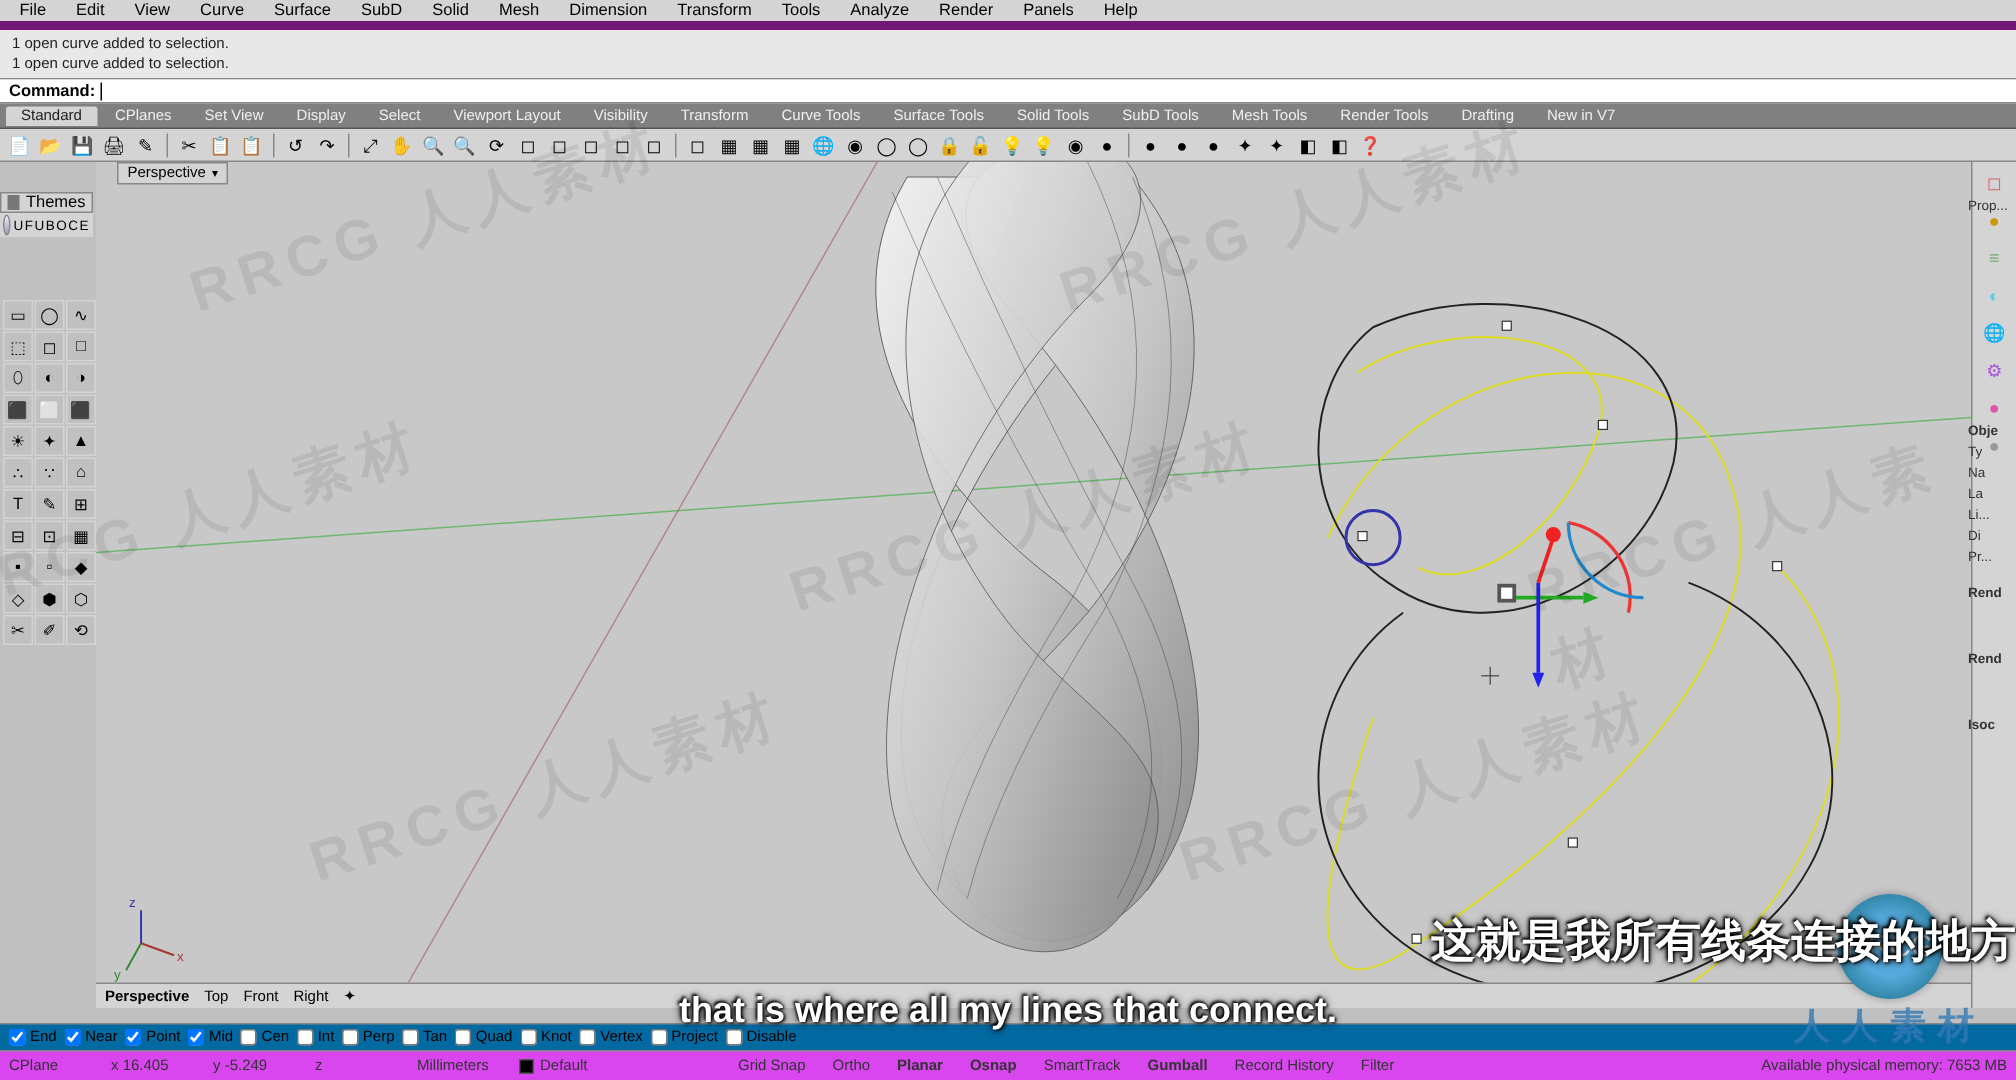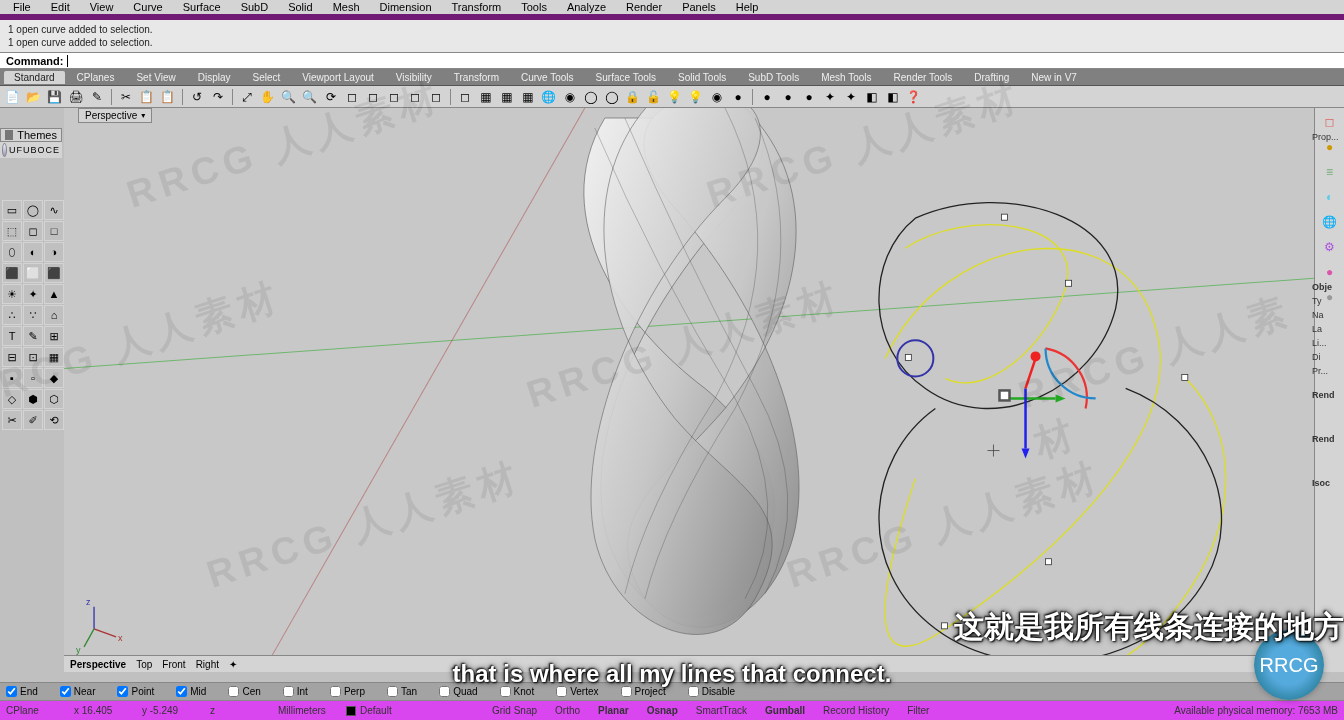--- a/index.html
+++ b/index.html
@@ -20,21 +20,21 @@
   .vp-title { position:absolute; top:0; left:14px; background:#d4d4d4; border:1px solid #888; font-size:10px; padding:1px 6px; z-index:5; display:flex; align-items:center; gap:4px;}
   .vp-title .arrow{font-size:8px;}
   .canvas { position:absolute; inset:0; }
   .right-panels { width:30px; background:#d4d4d4; border-left:1px solid #888; }
   .right-panels .slot { width:24px; height:22px; margin:3px auto; display:flex; align-items:center; justify-content:center; font-size:12px; }
   .right-labels { position:absolute; right:0; top:108px; width:34px; font-size:9px; color:#333; }
   .right-labels div{ margin:4px 2px; text-align:left; }
   .vp-tabs { position:absolute; bottom:48px; left:64px; height:17px; background:#d4d4d4; display:flex; align-items:center; font-size:10px; padding:0 6px; gap:10px; border-top:1px solid #888; right:30px;}
   .vp-tabs span{cursor:default;}
   .vp-tabs .active{font-weight:600;}
-  .osnap { position:absolute; bottom:20px; left:0; right:0; height:18px; background:#a3a3a3; display:flex; align-items:center; padding:0 6px; gap:22px; font-size:10px; border-top:1px solid #888;}
+  .osnap { position:absolute; bottom:20px; left:0; right:0; height:18px; background:#0369a1; display:flex; align-items:center; padding:0 6px; gap:5px; font-size:10px; border-top:1px solid #888;}
   .osnap label{display:flex; align-items:center; gap:3px;}
   .osnap input{width:11px;height:11px;}
   .statusbar { position:absolute; bottom:0; left:0; right:0; height:20px; background:#d946ef; border-top:1px solid #888; display:flex; align-items:center; font-size:10px; padding:0 6px; gap:18px; color:#333;}
   .statusbar .cell{min-width:50px;}
   .subtitle-cn { position:absolute; bottom:72px; left:0; right:0; text-align:right; font-size:30px; font-weight:700; color:#fff; text-shadow:0 0 6px #000,1px 1px 2px #000,-1px -1px 2px #000; pointer-events:none; z-index:100;}
   .subtitle-en { position:absolute; bottom:32px; left:0; right:0; text-align:center; font-size:24px; font-weight:700; color:#fff; text-shadow:0 0 6px #000,1px 1px 2px #000,-1px -1px 2px #000; pointer-events:none; z-index:100;}
   .watermark { position:absolute; color:rgba(0,0,0,0.08); font-size:38px; font-weight:700; transform:rotate(-18deg); pointer-events:none; letter-spacing:6px; z-index:50;}
   .logo { position:absolute; right:20px; bottom:20px; z-index:90; pointer-events:none; text-align:center;}
   .logo-circ{width:70px;height:70px;border-radius:50%;background:radial-gradient(circle,#5ad 40%,#38a 70%);display:flex;align-items:center;justify-content:center;color:#fff;font-size:20px;font-weight:400;margin:auto;box-shadow:0 0 6px rgba(0,0,0,0.3);}
   .logo-txt{color:rgba(50,120,180,0.8);font-size:24px;font-weight:700;letter-spacing:8px;margin-top:2px;}
@@ -390,13 +390,14 @@
 <div class="watermark" style="top:120px;left:120px;">RRCG 人人素材</div>
 <div class="watermark" style="top:120px;left:700px;">RRCG 人人素材</div>
 <div class="watermark" style="top:320px;left:-40px;">RRCG 人人素材</div>
 <div class="watermark" style="top:320px;left:520px;">RRCG 人人素材</div>
 <div class="watermark" style="top:320px;left:1020px;">RRCG 人人素材</div>
 <div class="watermark" style="top:500px;left:200px;">RRCG 人人素材</div>
 <div class="watermark" style="top:500px;left:780px;">RRCG 人人素材</div>
 
 <div class="logo">
   <div class="logo-circ">RRCG</div>
+  <div class="logo-txt">人人素材</div>
 </div>
 
 </body></html>

